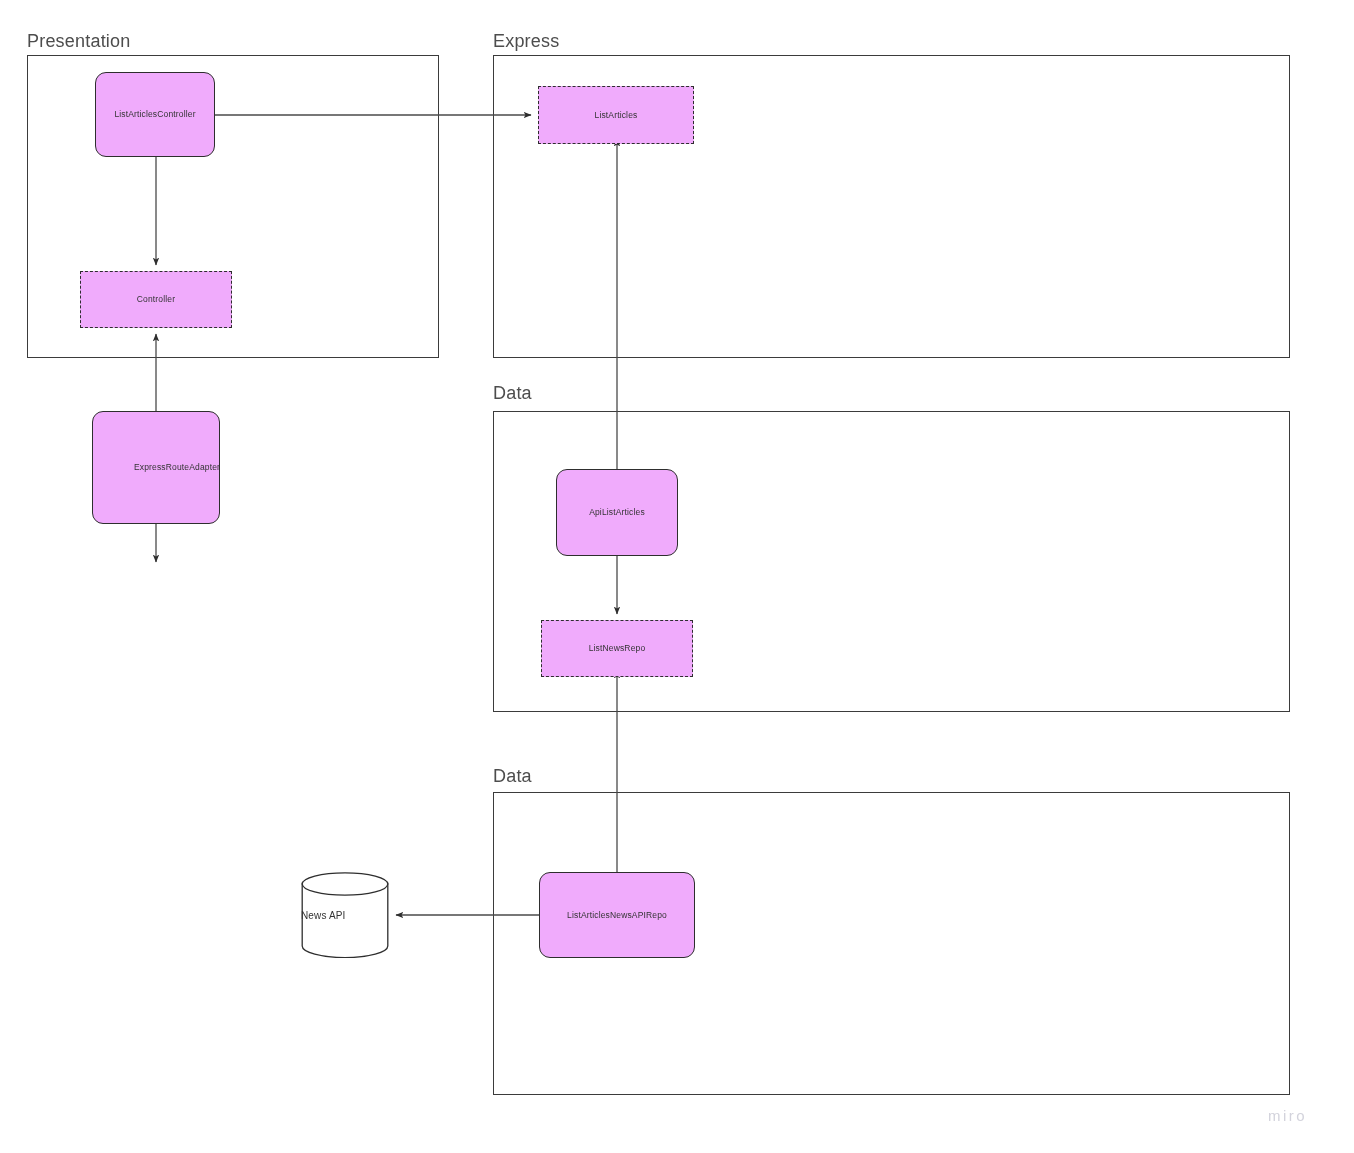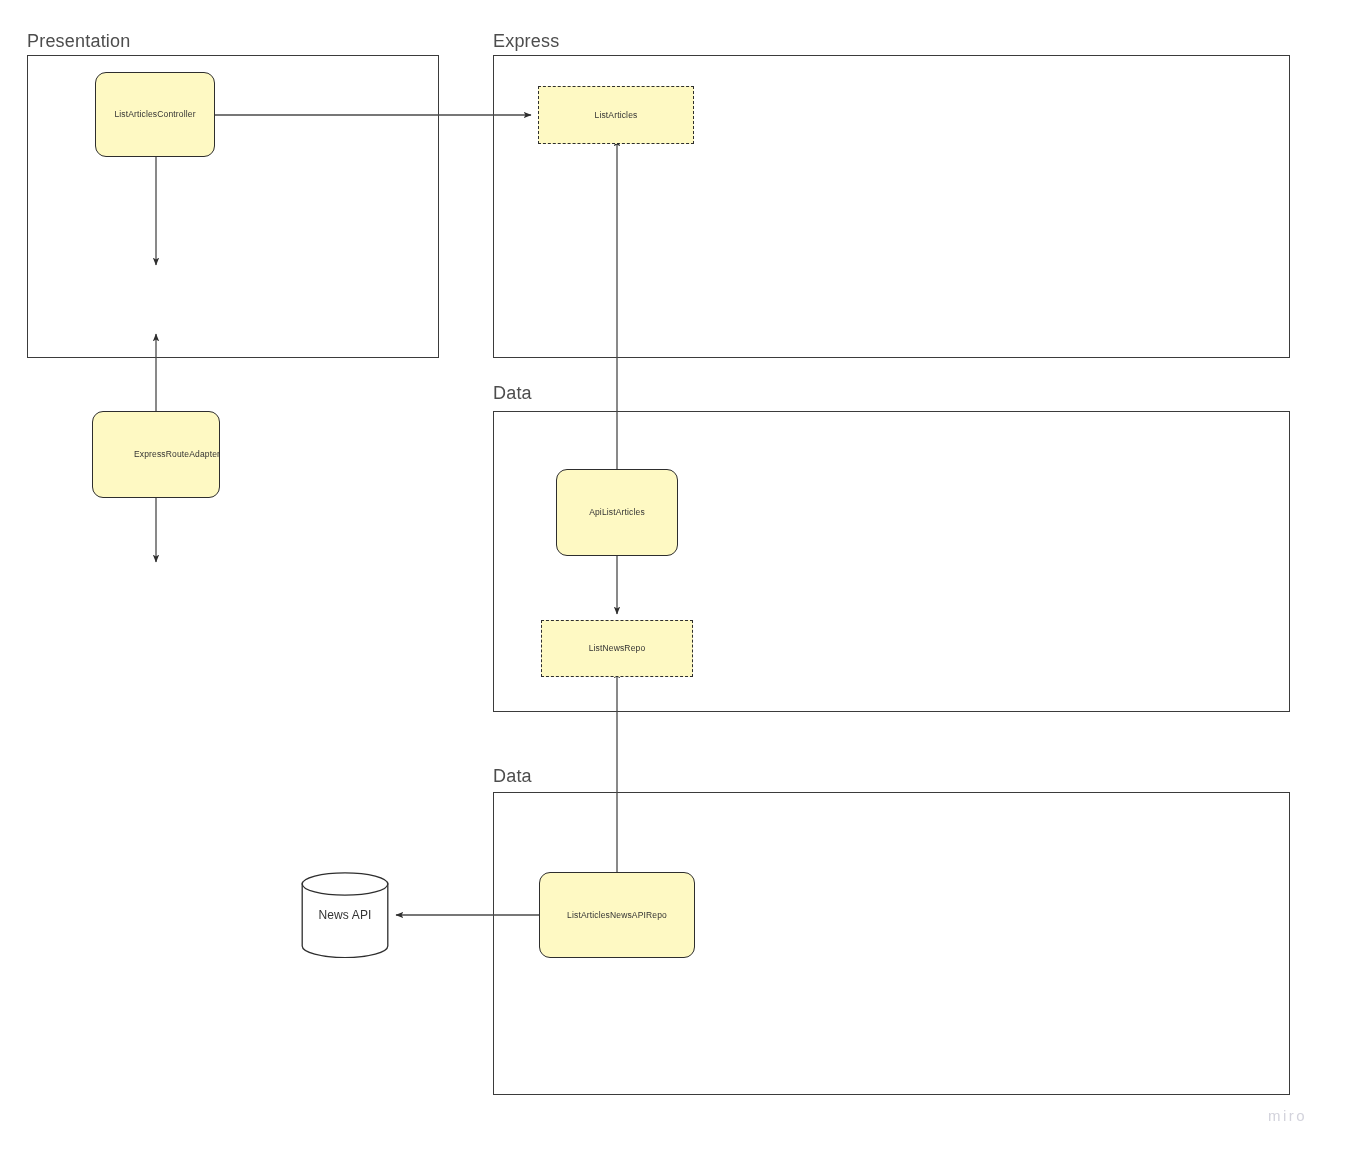--- a/index.html
+++ b/index.html
@@ -38,21 +38,21 @@
     position: absolute;
     box-sizing: border-box;
     display: flex;
     align-items: center;
     justify-content: center;
     text-align: center;
     font-size: 8.5px;
     color: #333333;
     font-family: "Liberation Sans", sans-serif;
     letter-spacing: 0.15px;
-    background: #fef9c3;
+    background: #f0abfc;
   }
   .node.solid {
     border: 1.4px solid #2e2e2e;
     border-radius: 11px;
   }
   .node.dashed {
     border: 1.6px dashed #2e2e2e;
     border-radius: 0;
   }
   .node-label {
@@ -60,29 +60,28 @@
     line-height: 1.2;
   }
   .cylinder {
     position: absolute;
     display: flex;
     align-items: center;
     justify-content: center;
   }
   .cylinder .cyl-label {
     position: absolute;
-    font-size: 12px;
+    font-size: 10px;
     color: #333333;
     font-family: "Liberation Sans", sans-serif;
     letter-spacing: 0.15px;
     z-index: 3;
     top: 50%;
     left: 0;
     width: 100%;
-    text-align: center;
     transform: translateY(-50%);
   }
   .watermark {
     position: absolute;
     font-size: 15px;
     color: #d3d3dc;
     letter-spacing: 2.5px;
     font-family: "Liberation Sans", sans-serif;
   }
   svg.edges {
@@ -147,22 +146,25 @@
 
     <g>
       <line x1="539" y1="915" x2="396" y2="915" stroke="#4a4a4a" stroke-width="1.3" marker-end="url(#arrowhead)"></line>
     </g>
   </svg>
 
   <div class="node solid" style="left:95px; top:72px; width:120px; height:85px;">
     <span class="node-label">ListArticlesController</span>
   </div>
 
+  <div class="node dashed" style="left:80px; top:271px; width:152px; height:57px;">
+    <span class="node-label">Controller</span>
+  </div>
 
-  <div class="node solid" style="left:92px; top:411px; width:128px; height:87px;padding-left:42px;">
+  <div class="node solid" style="left:92px; top:411px; width:128px; height:113px;padding-left:42px;">
     <span class="node-label">ExpressRouteAdapter</span>
   </div>
 
 
   <div class="node dashed" style="left:538px; top:86px; width:156px; height:58px;">
     <span class="node-label">ListArticles</span>
   </div>
 
   <div class="node solid" style="left:556px; top:469px; width:122px; height:87px;">
     <span class="node-label">ApiListArticles</span>

